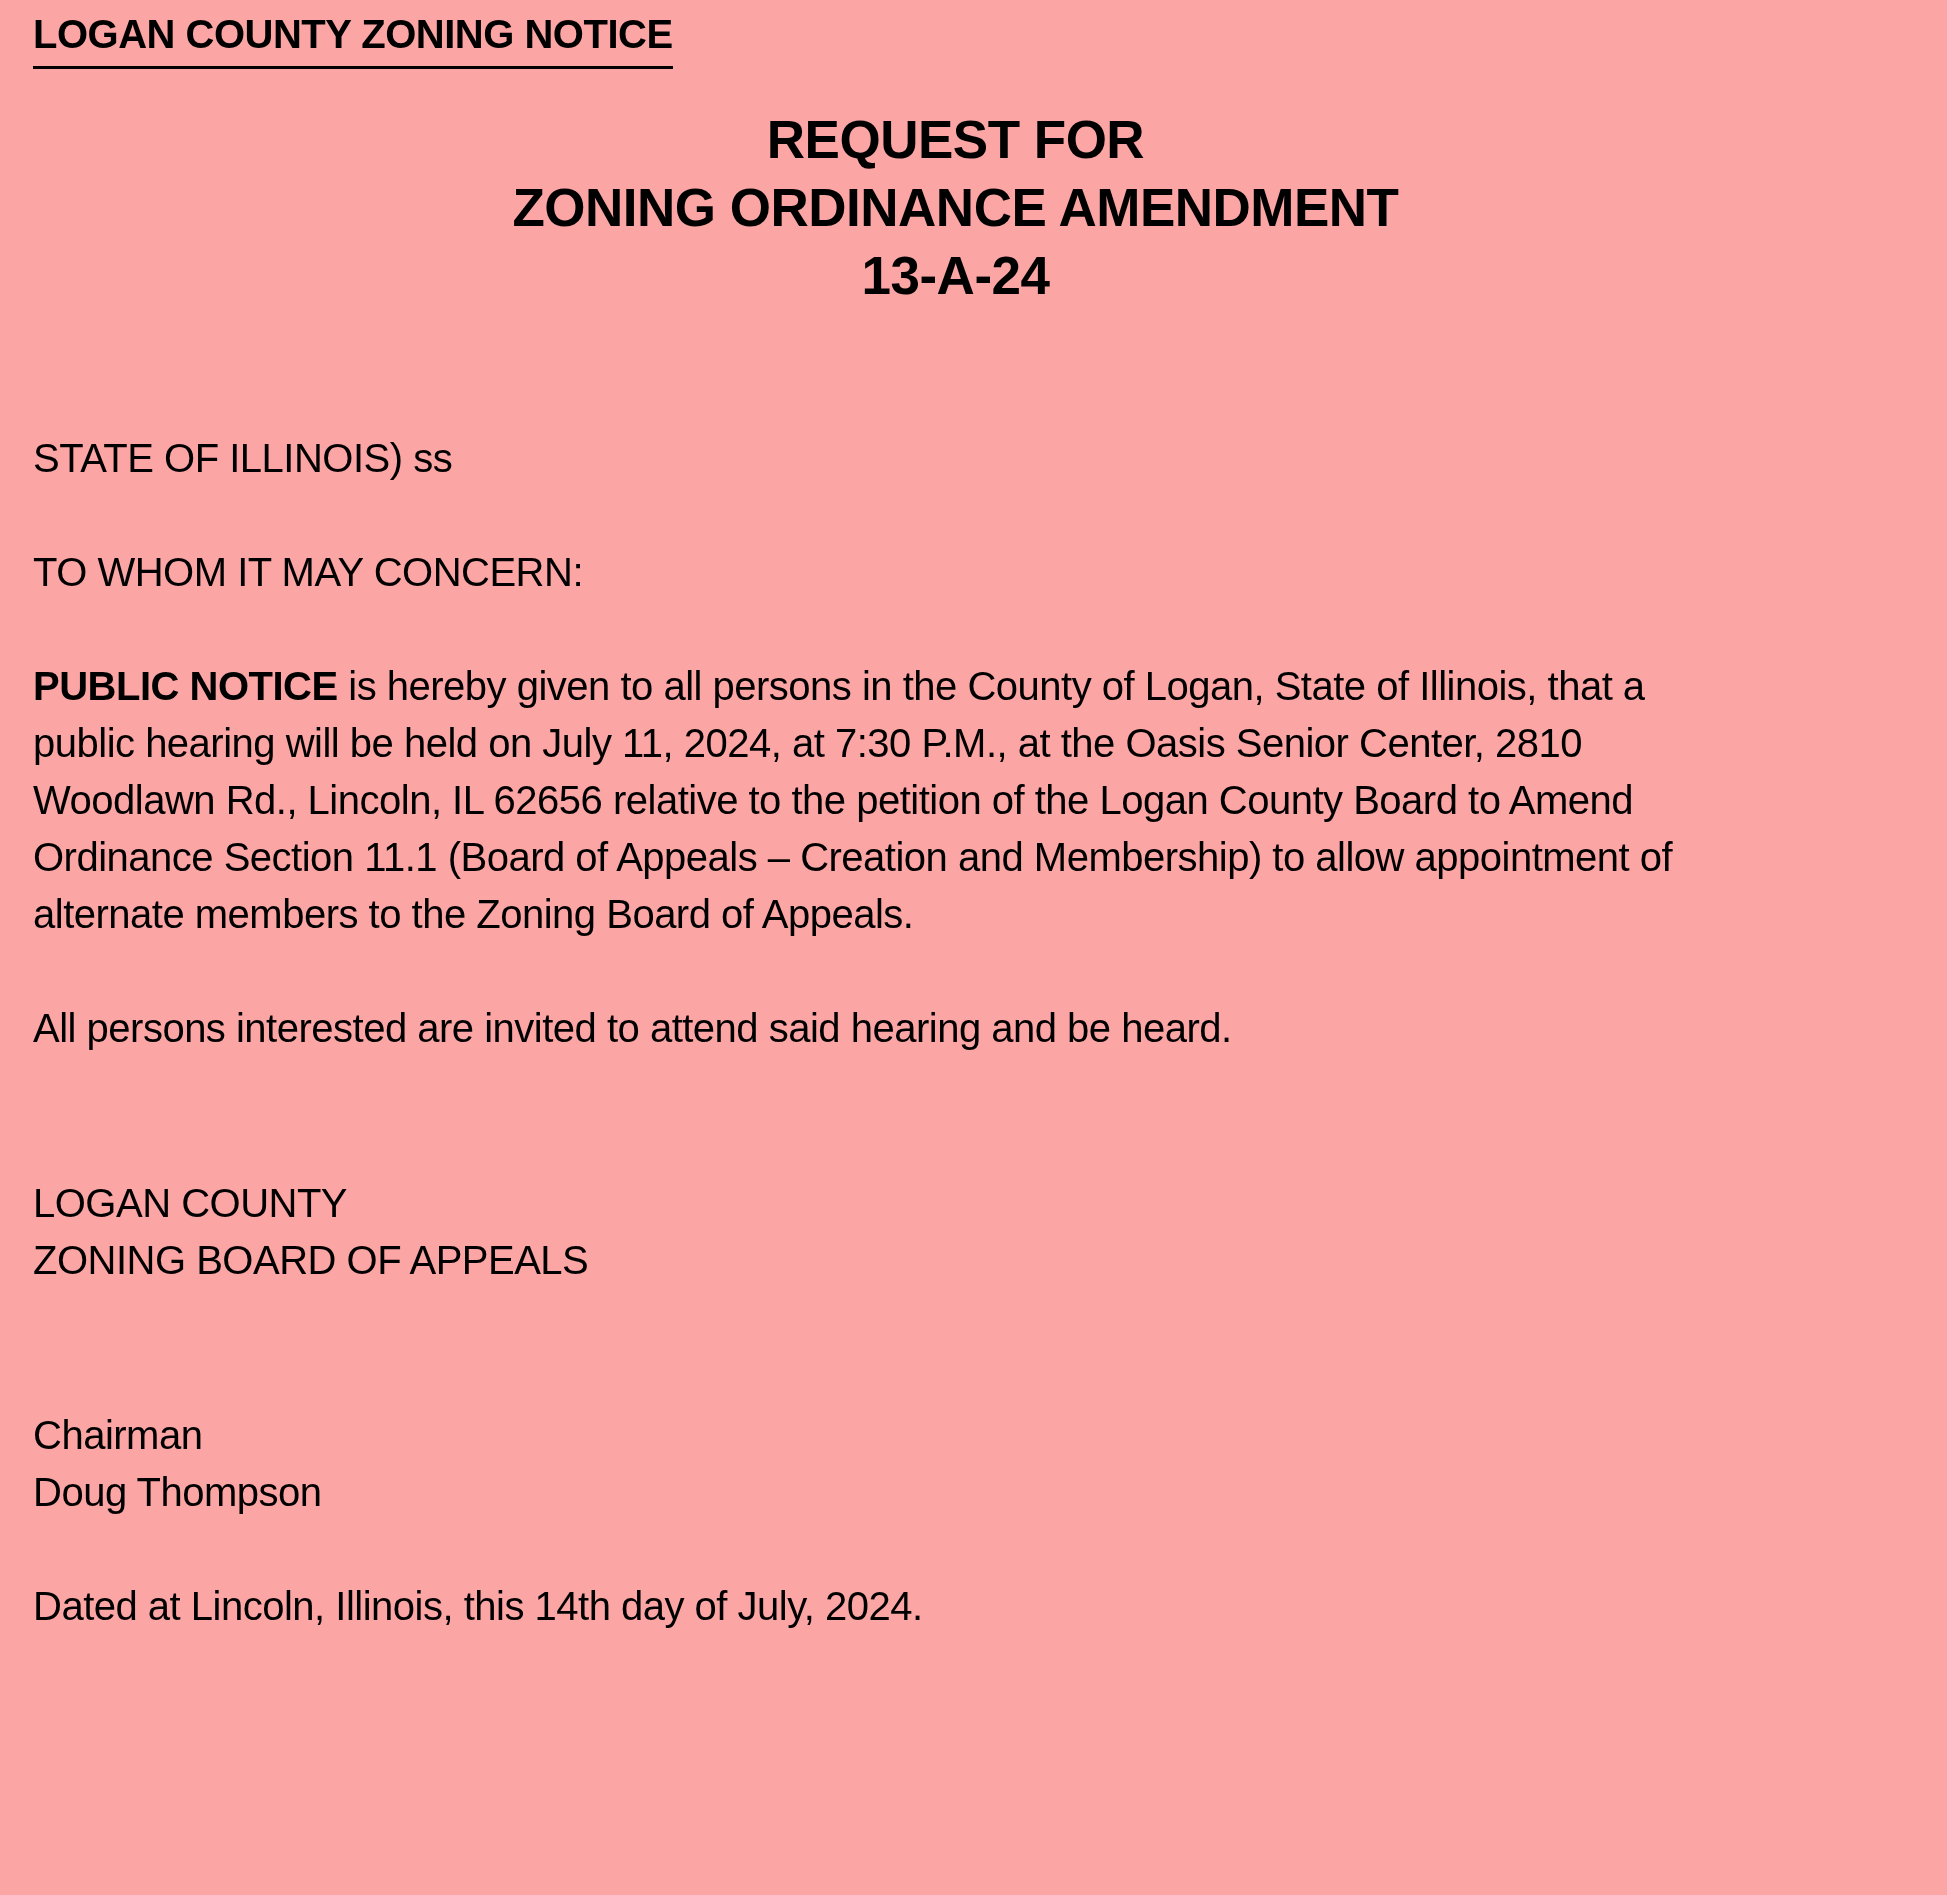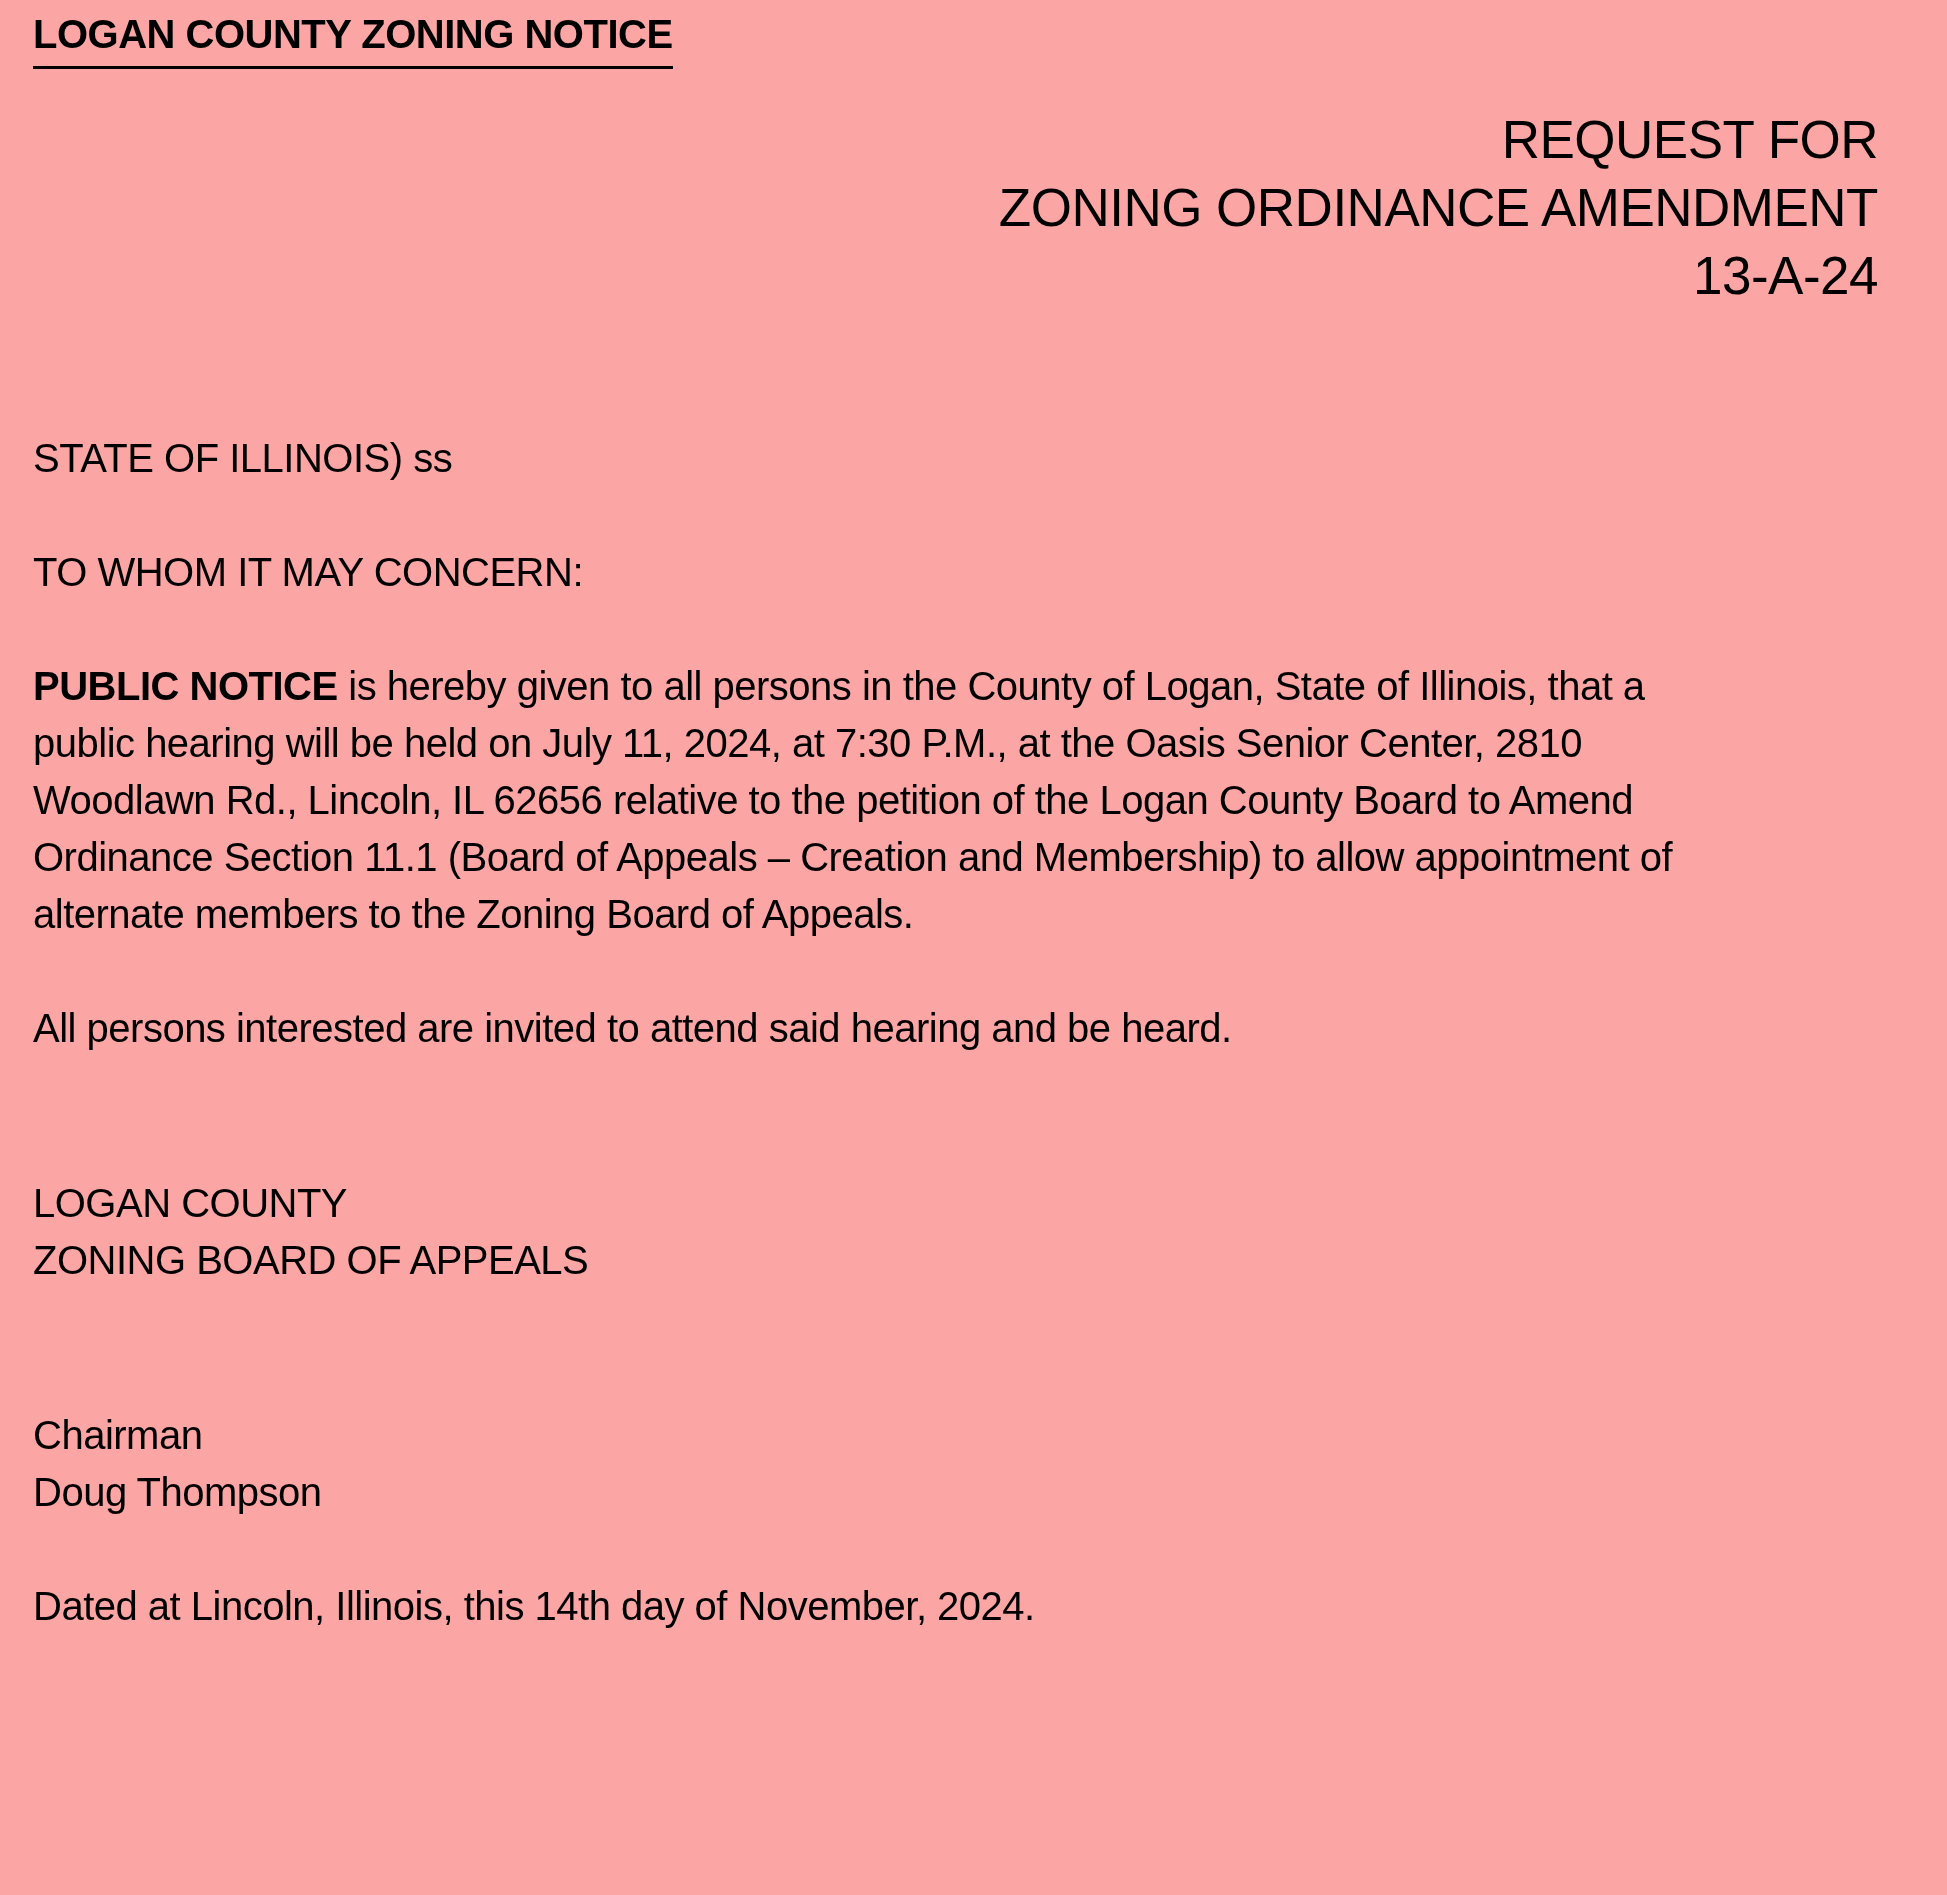--- a/index.html
+++ b/index.html
@@ -23,22 +23,22 @@
   }
   .doc-title { margin: 0; }
   .doc-title .underlined {
     display: inline-block;
     font-weight: bold;
     border-bottom: 3.7px solid #000000;
     padding-bottom: 3.7px;
   }
   .request-block {
     margin-top: 37px;
-    text-align: right;
-    font-weight: normal;
+    text-align: center;
+    font-weight: bold;
     font-size: 53px;
     line-height: 68px;
   }
   .jurisdiction {
     margin-top: 120px;
     font-weight: normal;
   }
   .salutation {
     margin-top: 57px;
     font-weight: normal;
@@ -82,16 +82,16 @@
   <div class="gap-2">
     <div>LOGAN COUNTY</div>
     <div>ZONING BOARD OF APPEALS</div>
   </div>
 
   <div class="gap-2">
     <div>Chairman</div>
     <div>Doug Thompson</div>
   </div>
 
-  <div class="para">Dated at Lincoln, Illinois, this 14th day of November, 2024.</div>
+  <div class="para">Dated at Lincoln, Illinois, this 14th day of July, 2024.</div>
 
 </div>
 
 
 </body></html>

